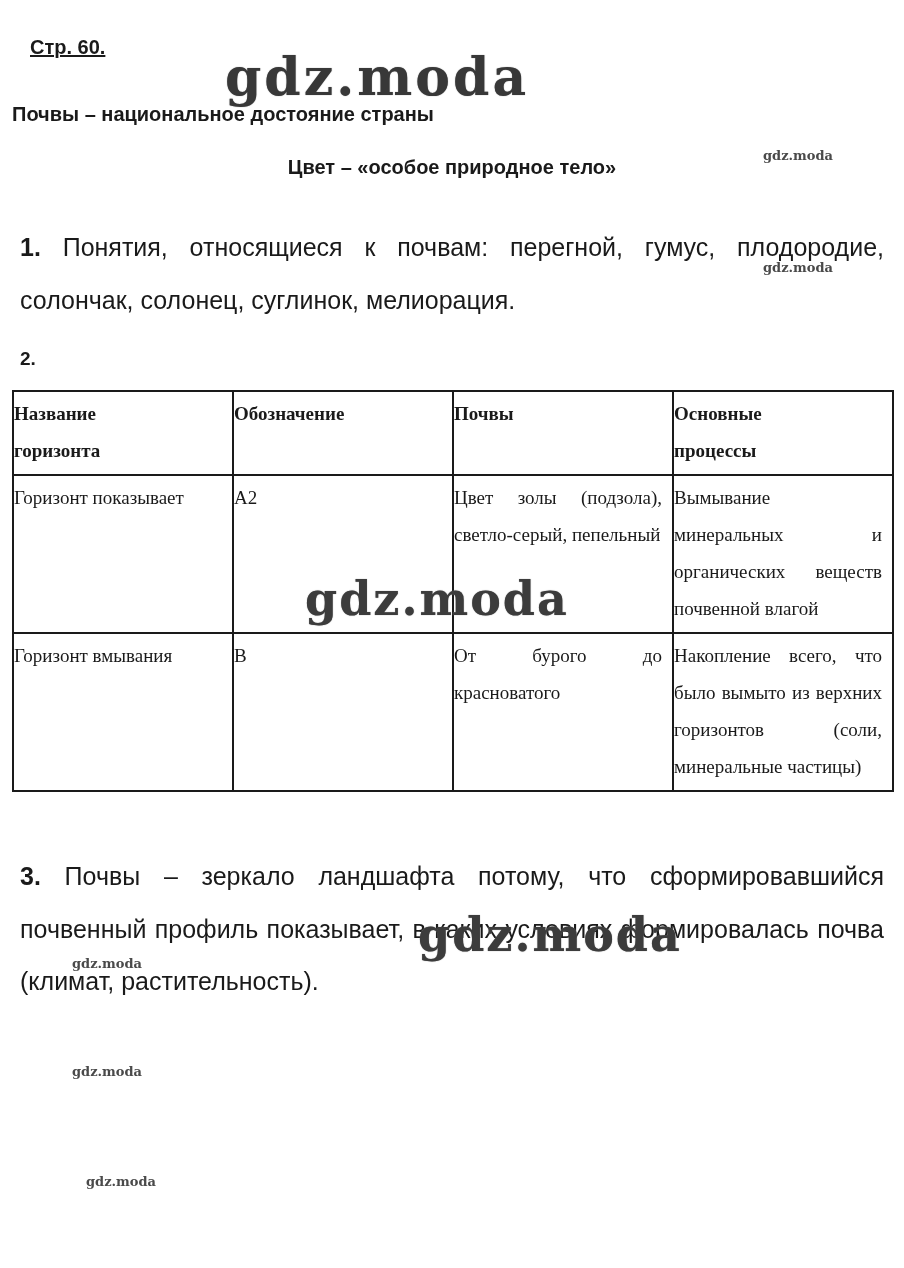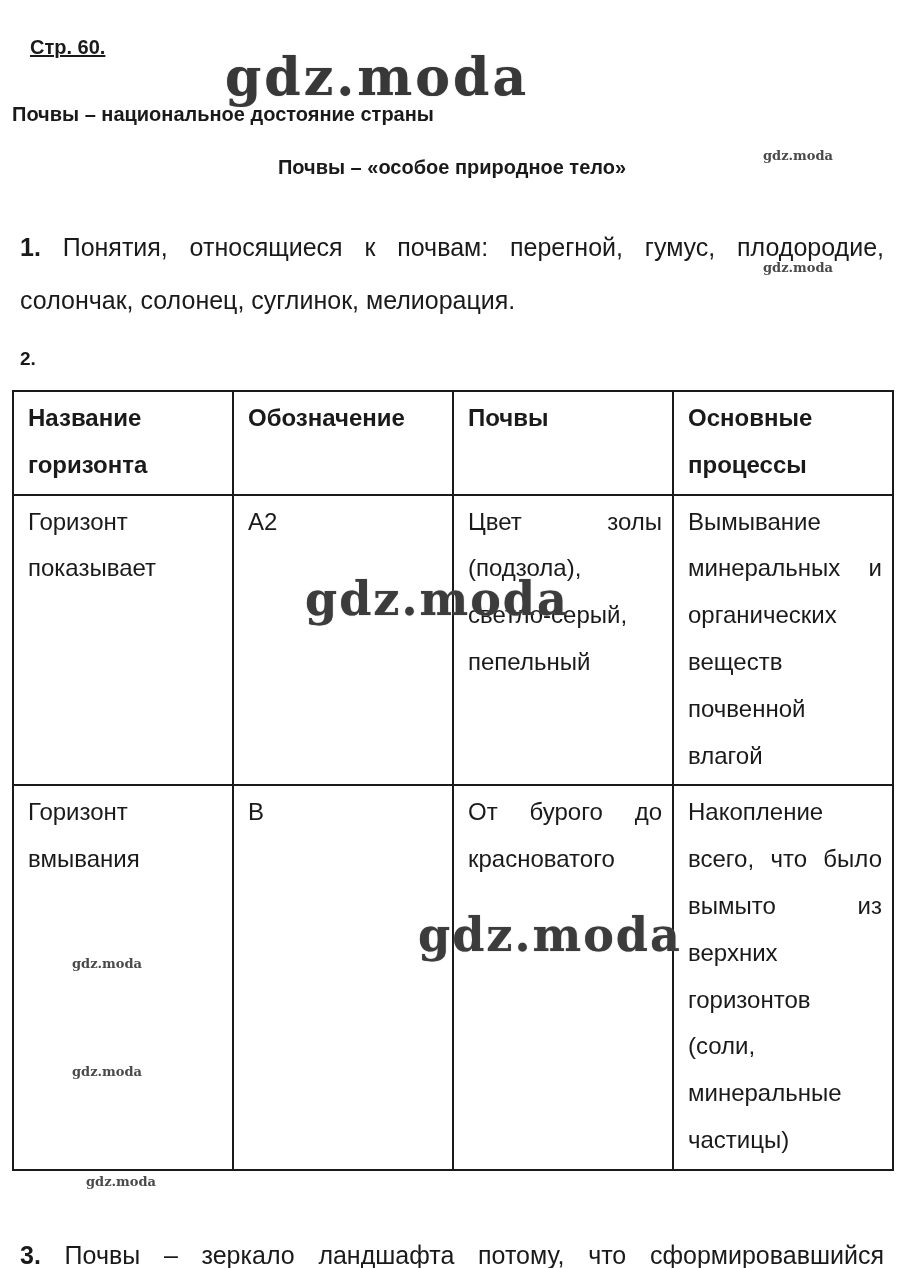--- a/index.html
+++ b/index.html
@@ -48,23 +48,24 @@
   table.soil {
     margin-top: 20px;
     width: 880px;
     border-collapse: collapse;
     table-layout: fixed;
   }
   table.soil th, table.soil td {
     border: 2px solid #1a1a1a;
     width: 220px;
     vertical-align: top;
-    font-size: 24px;
+    font-size: 19px;
     line-height: 1.95;
-    padding: 3px 10px 5px 14px;
+    padding: 3px 10px 5px 0;
+    font-family: Liberation Serif, serif;
   }
   table.soil th {
     text-align: left;
     font-weight: bold;
     white-space: pre-line;
   }
   table.soil td { text-align: justify; }
   table.soil td.cell-name, table.soil td.cell-symbol { text-align: left; }
   
   .wm {
@@ -102,21 +103,21 @@
   <div class="wm wm-lg" style="left:305px; top:572px;">gdz.moda</div>
   <div class="wm wm-lg" style="left:418px; top:908px;">gdz.moda</div>
   <div class="wm wm-sm" style="left:72px; top:956px;">gdz.moda</div>
   <div class="wm wm-sm" style="left:72px; top:1064px;">gdz.moda</div>
   <div class="wm wm-sm" style="left:86px; top:1174px;">gdz.moda</div>
 
   <div class="page-label">Стр. 60.</div>
 
   <div class="title">Почвы – национальное достояние страны</div>
 
-  <div class="subtitle">Почвы – «особое природное тело»</div>
+  <div class="subtitle">Цвет – «особое природное тело»</div>
 
   <p class="para"><b>1.</b> <span>Понятия, относящиеся к почвам: перегной, гумус, плодородие, солончак, солонец, суглинок, мелиорация.</span></p>
 
   <p class="num-only">2.</p>
 
   <table class="soil">
     <thead>
       <tr>
         <th>Название
 горизонта</th>

